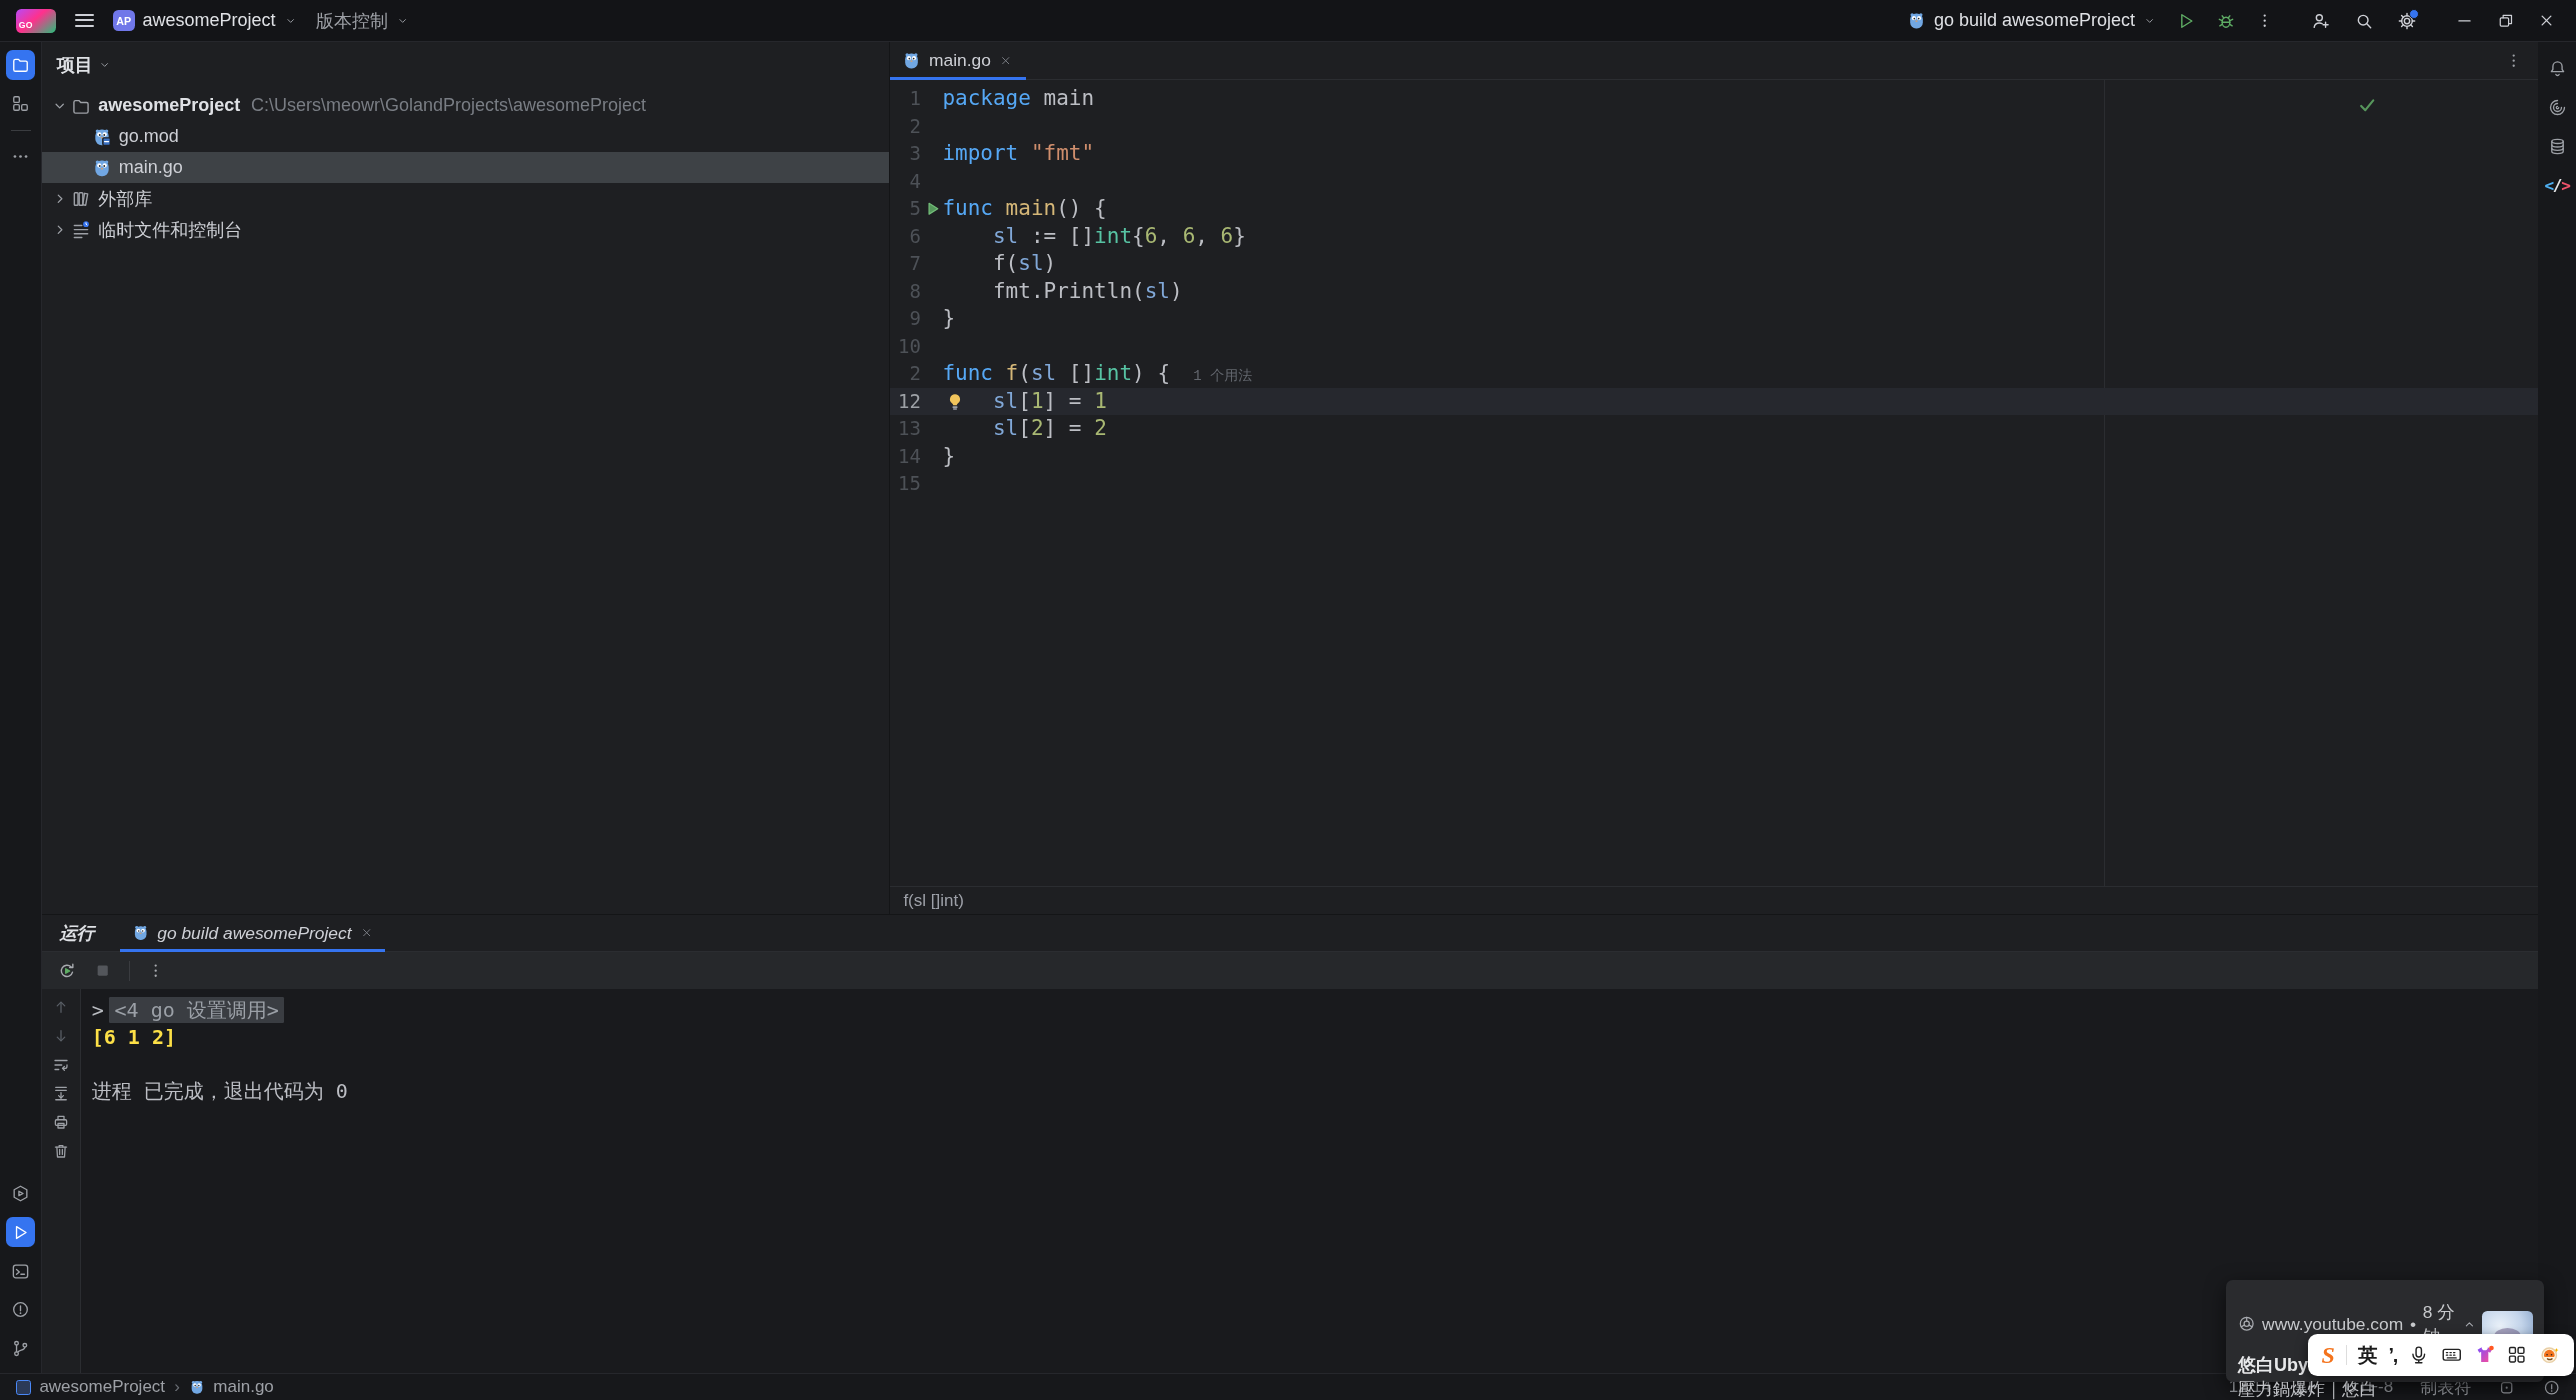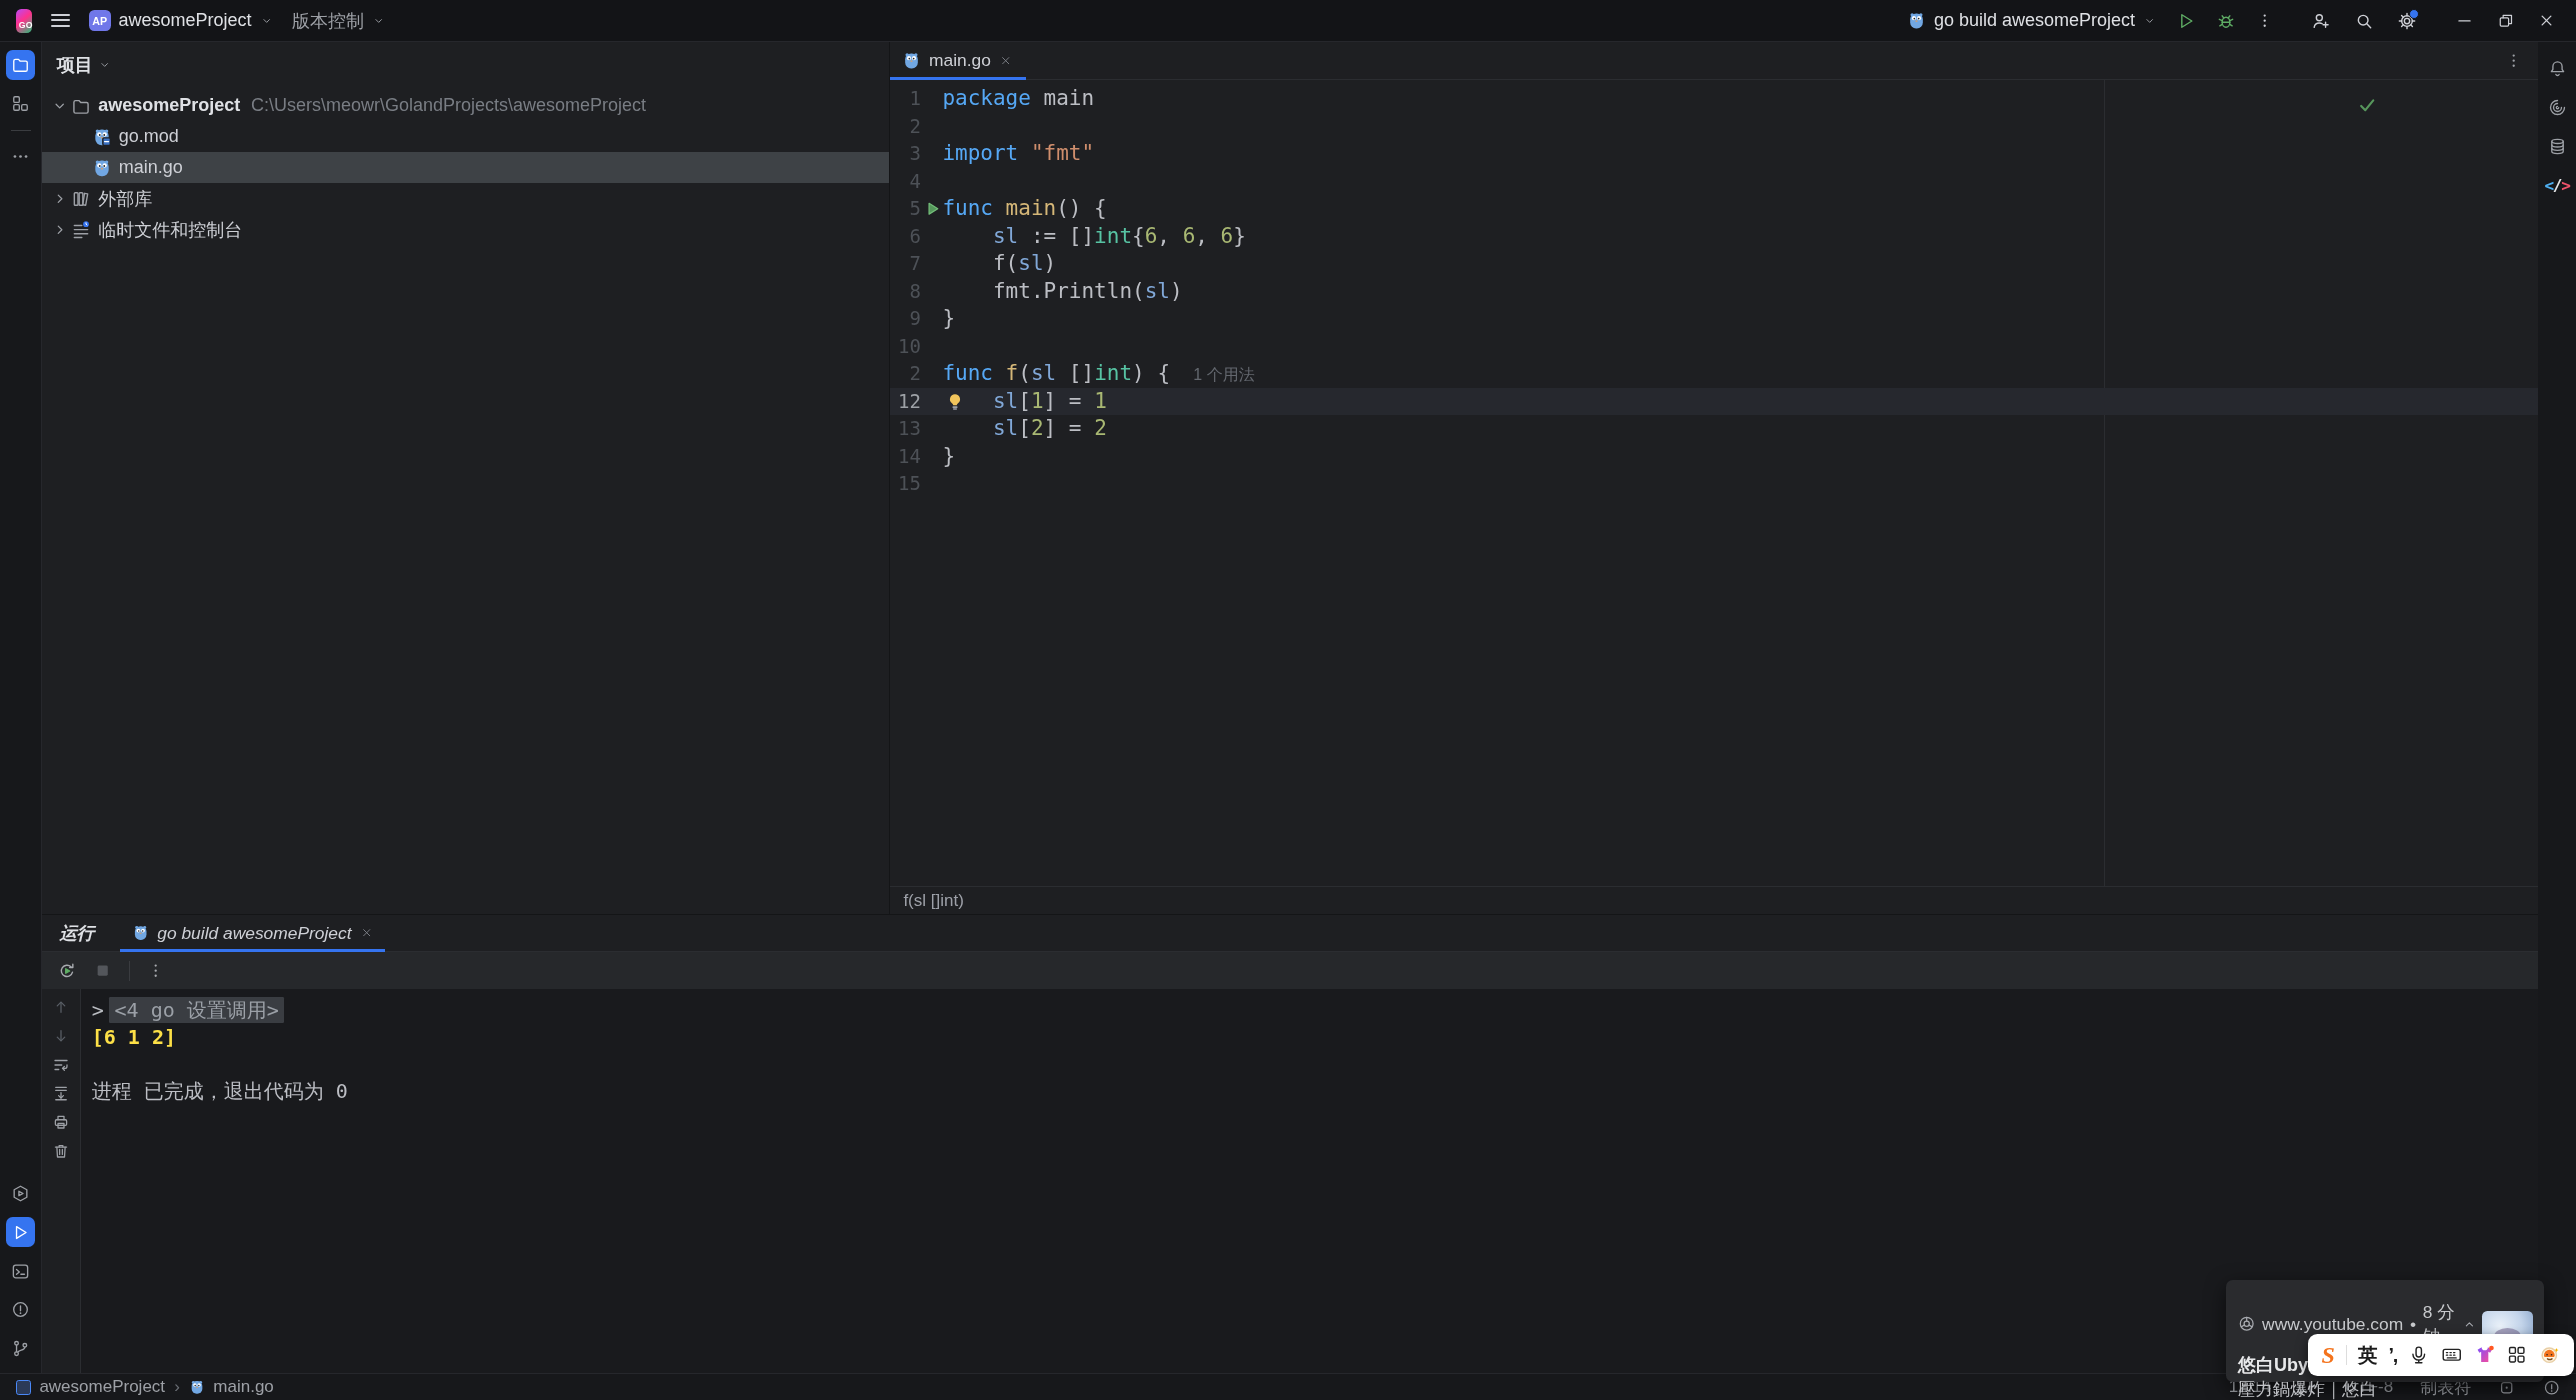--- a/index.html
+++ b/index.html
@@ -5,21 +5,21 @@
   html,body{margin:0;padding:0;background:#101113;}
   #root{position:relative;width:2576px;height:1401px;background:#1E1F22;overflow:hidden;
         font-family:"Liberation Sans",sans-serif;color:#BCBEC4;-webkit-font-smoothing:antialiased;}
   .ic{display:inline-flex;width:19px;height:19px;flex:none;align-items:center;justify-content:center;}
   .ic svg{width:100%;height:100%;display:block;fill:none;stroke:currentColor;stroke-width:1.7;
           stroke-linecap:round;stroke-linejoin:round;}
   
   .titlebar{position:absolute;left:0;top:0;right:0;height:41px;background:#131417;
             border-bottom:0.7px solid #26272C;display:flex;align-items:center;font-size:18px;color:#DFE1E5;}
   .tb-left{display:flex;align-items:center;gap:19px;padding-left:16px;}
-  .logo{width:16px;height:24px;border-radius:5.4px;background:linear-gradient(140deg,#B74AF7 0%,#FF318C 45%,#25C07A 100%);
+  .logo{width:40px;height:24px;border-radius:5.4px;background:linear-gradient(140deg,#B74AF7 0%,#FF318C 45%,#25C07A 100%);
         display:flex;align-items:flex-end;justify-content:flex-start;text-align:center;}
   .logo b{color:#fff;font-size:8.7px;padding:0 0 2.7px 2.7px;letter-spacing:0.3px;}
   .hamburger{width:19px;height:13.4px;display:flex;flex-direction:column;justify-content:space-between;cursor:pointer;}
   .hamburger i{height:2px;background:#CED0D6;border-radius:1.3px;}
   .chip{display:flex;align-items:center;gap:8px;}
   .avatar{width:21.5px;height:21.5px;border-radius:5.4px;background:#7077E9;color:#fff;font-size:10.7px;font-weight:bold;
           display:flex;align-items:center;justify-content:center;}
   .muted{color:#9DA0A6;}
   .caret{width:13.4px;height:13.4px;color:#9DA0A6;}
   .tb-right{margin-left:auto;display:flex;align-items:center;gap:20px;padding-right:20px;}
@@ -68,21 +68,21 @@
   .cl.cur{background:#26282E;}
   .ln{width:31px;text-align:right;color:#4D5157;font-size:19px;flex:none;}
   .cl.cur .ln{color:#9DA1A6;}
   .gic{width:17.4px;flex:none;display:flex;align-items:center;justify-content:center;margin-left:2.7px;}
   .runarrow{width:17.4px;height:17.4px;}
   .runarrow svg{fill:#55975B;stroke:#73BD79;}
   .codeln{white-space:pre;padding-left:1.3px;position:relative;}
   .bulb{position:absolute;left:2.7px;top:2.7px;width:22px;height:22px;}
   .tkk{color:#56A8F5}.tkp{color:#BCBEC4}.tks{color:#CF8E6D}.tkf{color:#D5B778}
   .tkt{color:#57C3A3}.tkn{color:#A9B873}.tkv{color:#81A8D8}
-  .tkh{color:#63676E;font-size:16px;margin-left:10.7px;font-family:Liberation Sans, sans-serif;}
+  .tkh{color:#63676E;font-size:14px;margin-left:10.7px;font-family:Liberation Mono, monospace;}
   .ctxbar{position:absolute;left:0;right:0;bottom:0;height:27px;border-top:0.7px solid #2B2D31;background:#1E1F22;
           display:flex;align-items:center;padding-left:13.4px;font-size:17px;color:#9DA0A8;}
   
   .runpanel{position:absolute;left:42px;top:914px;right:38px;height:459px;background:#1E1F22;
             border-top:0.7px solid #141517;}
   .rp-tabs{height:36px;display:flex;align-items:center;border-bottom:0.7px solid #2B2D31;font-size:17.4px;font-style:italic;}
   .rp-title{padding:0 6.7px 0 17.4px;color:#DFE1E5;font-weight:bold;}
   .rtab{position:relative;height:100%;display:flex;align-items:center;gap:8px;padding:0 12px;margin-left:19px;
         color:#CED0D6;cursor:pointer;}
   .rtab::after{content:"";position:absolute;left:0;right:0;bottom:-0.7px;height:2.7px;background:#3574F0;}

